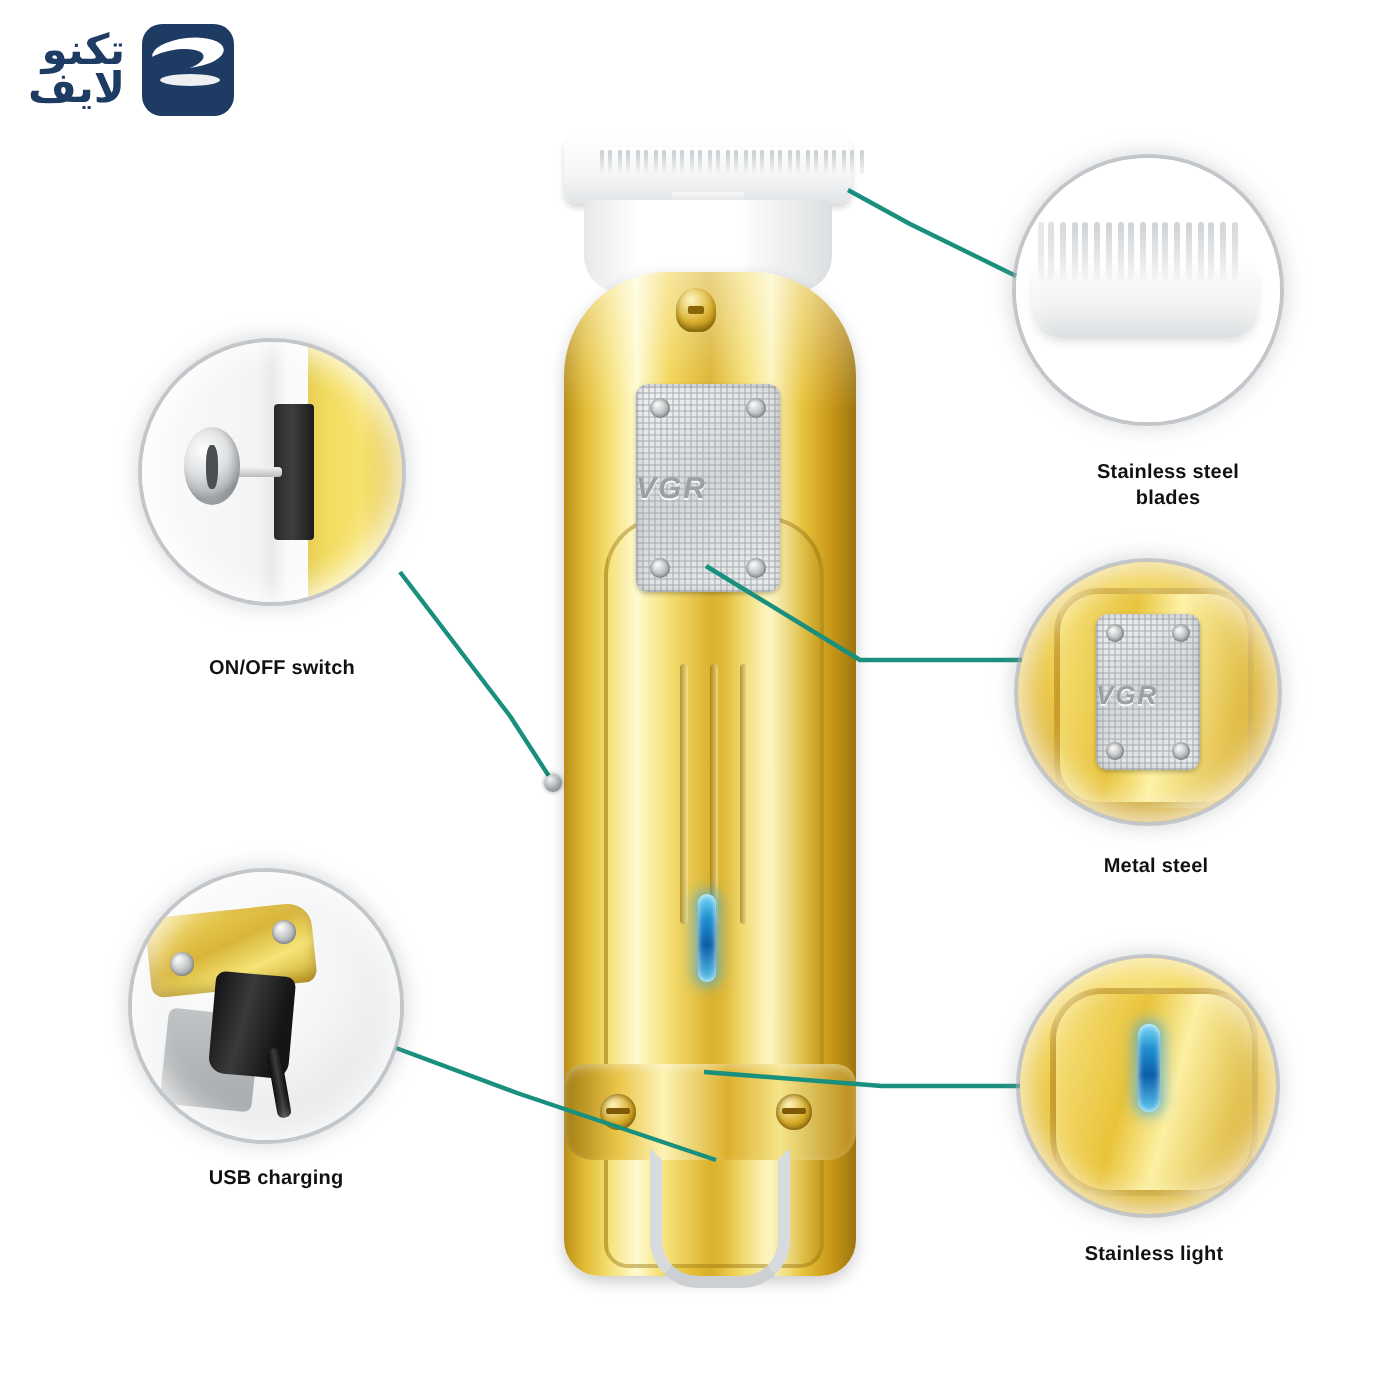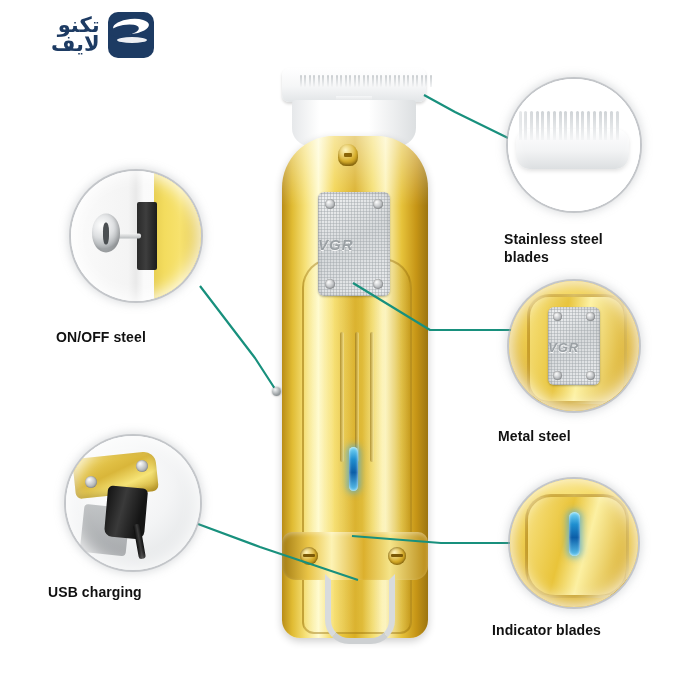--- a/index.html
+++ b/index.html
@@ -29,21 +29,20 @@
   }
   .brand-text {
     display: flex;
     flex-direction: column;
     align-items: flex-end;
     line-height: 0.92;
     color: #1d3b63;
     font-family: "DejaVu Sans", sans-serif;
     font-weight: bold;
     letter-spacing: 0.5px;
-    margin-left: 37px;
   }
   .brand-text .l1 { font-size: 21px; }
   .brand-text .l2 { font-size: 21px; }
   .brand-mark {
     width: 46px;
     height: 46px;
     border-radius: 10px;
     background: #1d3b63;
     position: relative;
     flex: none;
@@ -90,23 +89,23 @@
   .bubble::after {
     content: "";
     position: absolute;
     inset: 0;
     border-radius: 50%;
     box-shadow: inset 0 0 16px 4px rgba(255,255,255,0.85);
     pointer-events: none;
   }
   .callout-label {
     position: absolute;
-    text-align: left;
+    text-align: center;
     font-weight: bold;
-    font-size: 14px;
+    font-size: 10px;
     color: #111111;
     line-height: 1.25;
     letter-spacing: .1px;
     white-space: pre-line;
   }
 
   
   .sw-white {
     position: absolute;
     left: 0; top: 0; width: 100%; height: 100%;
@@ -543,21 +542,21 @@
   <div class="dot" style="left:272px;top:387px"></div>
 
   <div class="callout">
     <div class="bubble" style="left:71px;top:171px;width:130px;height:130px">
       <span class="sw-white"></span>
       <span class="sw-gold"></span>
       <span class="sw-black"></span>
       <span class="sw-stem"></span>
       <span class="sw-knob"></span>
     </div>
-    <div class="callout-label" style="left:56px;top:329px;width:170px">ON/OFF steel</div>
+    <div class="callout-label" style="left:56px;top:329px;width:170px">ON/OFF switch</div>
   </div>
 
   <div class="callout">
     <div class="bubble" style="left:66px;top:436px;width:134px;height:134px">
       <span class="usb-bg"></span>
       <span class="usb-shadow"></span>
       <span class="usb-gold"></span>
       <span class="usb-screw" style="left:14%;top:30%"></span>
       <span class="usb-screw" style="left:52%;top:18%"></span>
       <span class="usb-plug"></span>
@@ -609,16 +608,16 @@
     </div>
     <div class="callout-label" style="left:498px;top:428px;width:160px">Metal steel</div>
   </div>
 
   <div class="callout">
     <div class="bubble" style="left:510px;top:479px;width:128px;height:128px">
       <span class="il-bg"></span>
       <span class="il-ring"></span>
       <span class="led" style="left:46%;top:26%;width:11px;height:44px"></span>
     </div>
-    <div class="callout-label" style="left:492px;top:622px;width:170px">Indicator blades</div>
+    <div class="callout-label" style="left:492px;top:622px;width:170px">Stainless light</div>
   </div>
 
 </div>
 
 </body></html>

